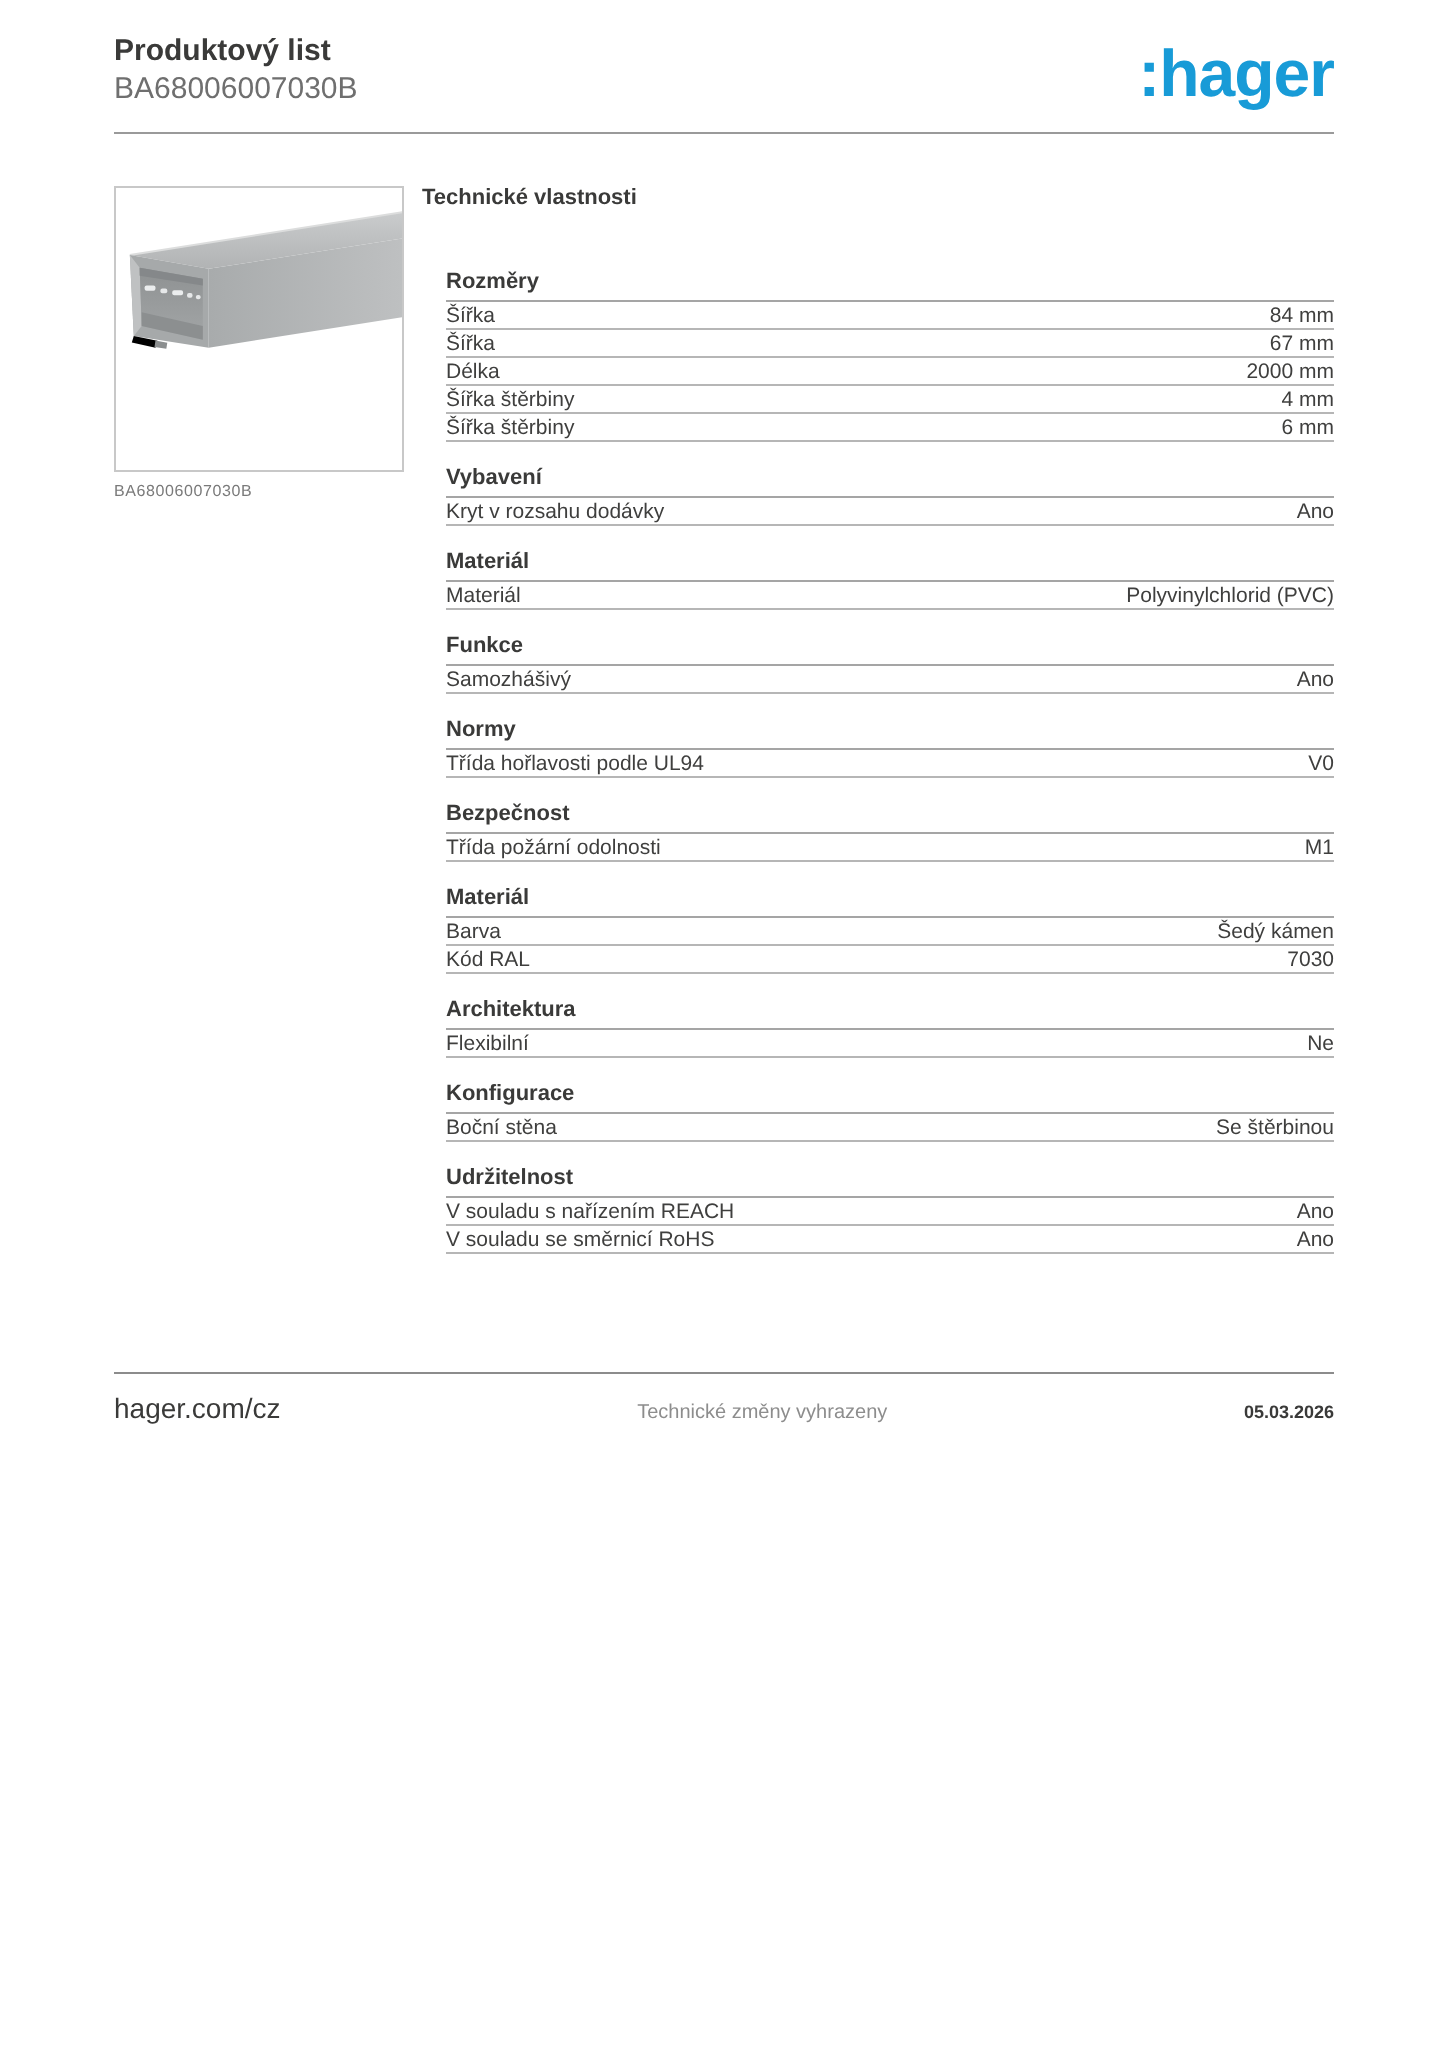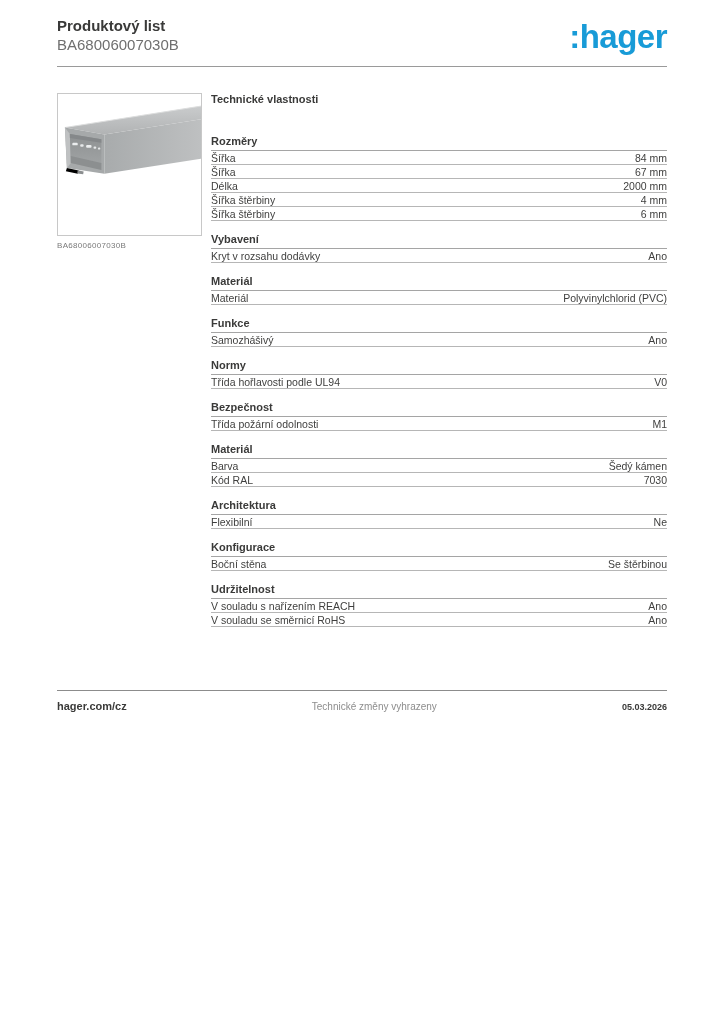--- a/index.html
+++ b/index.html
@@ -19,31 +19,31 @@
   .left-col { width:147px; flex:none; }
   .image-box { width:145px; height:143px; border:1px solid #c8c8c8; background:#ffffff; overflow:hidden; }
   .image-box svg { display:block; width:100%; height:100%; }
   .image-caption { margin-top:5px; font-size:8px; letter-spacing:0.3px; color:#7a7a7a; }
 
   .right-col { flex:1; margin-left:7px; min-width:0; }
   .product-title { font-size:11px; font-weight:bold; line-height:13px; margin-bottom:22px; color:#3a3a39; }
   .tech-heading  { font-size:11px; font-weight:bold; line-height:13px; margin-bottom:29px; color:#3a3a39; }
 
   
-  .spec-section { margin-bottom:12px; }
+  .spec-section { margin-bottom:12px;margin-left:12px; }
   .spec-section-title { font-size:11px; font-weight:bold; line-height:12px; padding-bottom:3px; border-bottom:1px solid #a5a5a5; color:#3a3a39; }
   .spec-row { display:flex; justify-content:space-between; align-items:baseline; height:14px; padding-top:2px; border-bottom:1px solid #b6b6b6; }
   .spec-label { font-size:10.5px; line-height:11px; color:#3f3f3e; white-space:nowrap; }
   .spec-value { font-size:10.5px; line-height:11px; color:#3f3f3e; white-space:nowrap; text-align:right; }
 
   
   .footer { position:absolute; left:57px; right:57px; bottom:12px; }
   .footer-rule { border:none; border-top:1px solid #8c8c8c; margin-bottom:9px; }
   .footer-row { display:flex; justify-content:space-between; align-items:baseline; }
-  .footer-left  { font-size:11px; font-weight:bold; color:#3a3a39; }
+  .footer-left  { font-size:14px; font-weight:normal; color:#3a3a39; }
   .footer-center{ font-size:10px; color:#8d8d8d; }
   .footer-right { font-size:9px; font-weight:bold; color:#3a3a39; }
 </style>
 </head>
 <body>
 
 <div class="page">
 
   <div class="header">
     <div>

